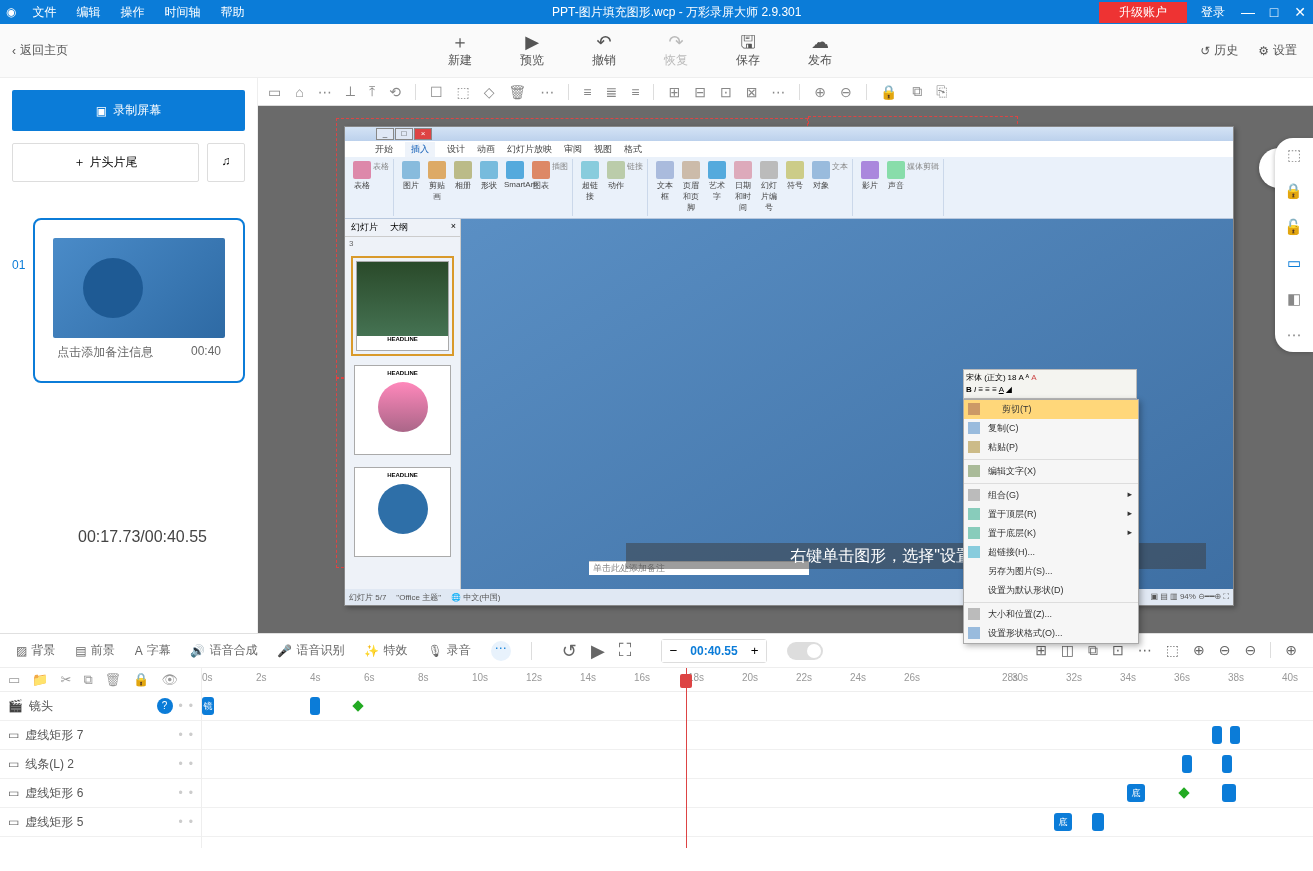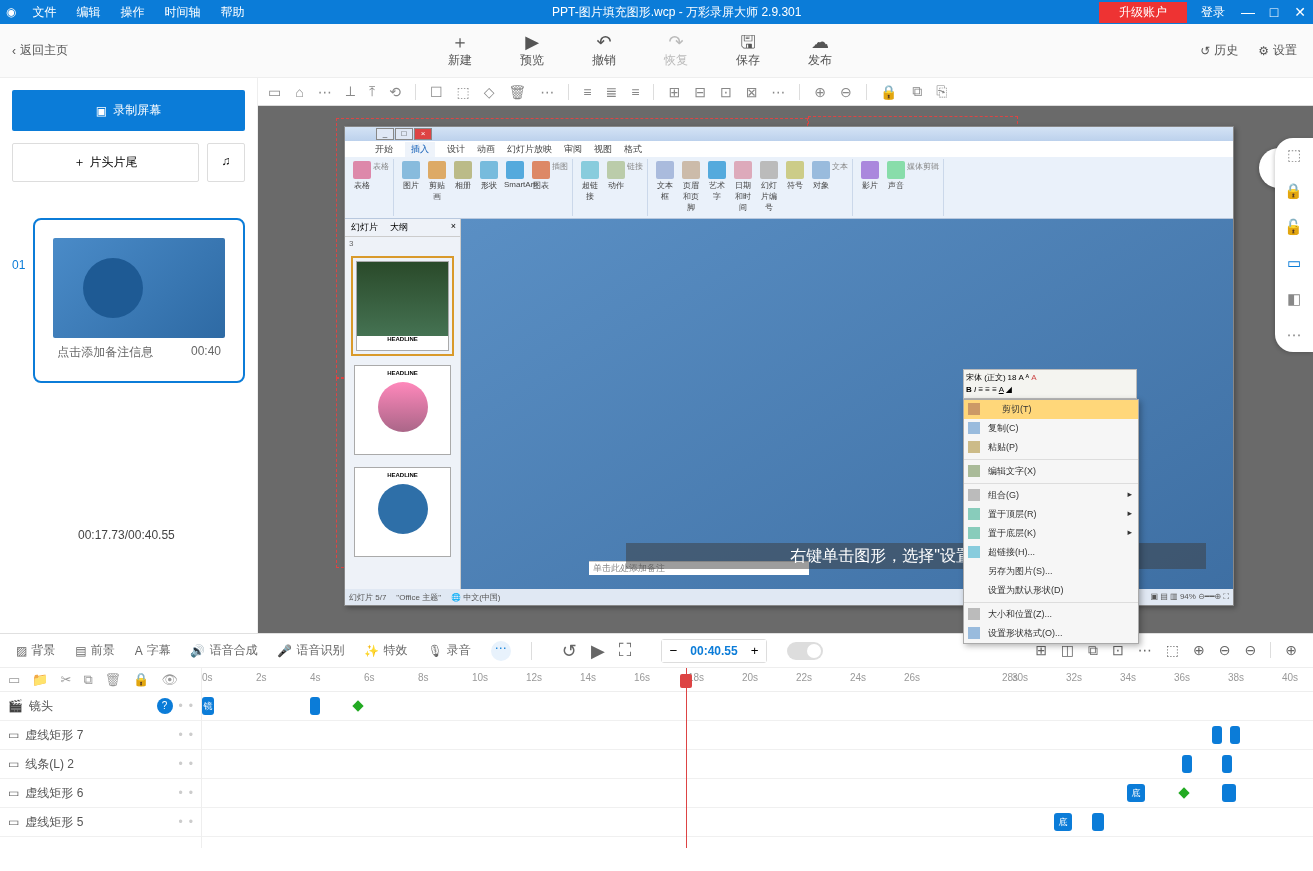--- a/index.html
+++ b/index.html
@@ -83,21 +83,21 @@
 .ppt-status { height:16px; background:#e0e8f3; font-size:8px; color:#555; display:flex; align-items:center; padding:0 4px; gap:10px;}
 .dashed-box { position: absolute; border: 1px dashed #d44; pointer-events: none; }
 
 
 .right-toolbar { position: absolute; right: 0; top: 60px; width: 38px; background: #fff; border-radius: 18px 0 0 18px; box-shadow: -1px 1px 4px rgba(0,0,0,0.2); padding: 8px 0; display: flex; flex-direction: column; align-items: center; gap: 18px; color: #888; }
 .right-toolbar span { cursor: pointer; font-size: 15px; }
 .right-toolbar span.active { color: #0b7cd8; }
 .float-btn { position:absolute; right:14px; top:70px; width:40px; height:40px; background:#fff; border-radius:50%; box-shadow:0 1px 4px rgba(0,0,0,0.3); display:flex; align-items:center; justify-content:center; font-size:18px; }
 
 
-.time-label { position: absolute; left: 78px; top: 528px; color: #444; font-size: 12px; }
+.time-label { position: absolute; left: 78px; top: 528px; color: #444; font-size: 16px; }
 
 
 .timeline-section { border-top: 1px solid #e0e0e0; }
 .tl-toolbar { height: 34px; display: flex; align-items: center; padding: 0 16px; gap: 20px; color: #666; border-bottom: 1px solid #eee; }
 .tl-toolbar .item { display: flex; align-items: center; gap: 4px; cursor: pointer; }
 .tl-toolbar .sep { width:1px; height:18px; background:#ddd; }
 .play-controls { display: flex; align-items: center; gap: 14px; margin: 0 10px; }
 .play-btn { font-size: 18px; cursor: pointer; }
 .time-display { display: flex; align-items: center; border: 1px solid #ddd; border-radius: 3px; }
 .time-display button { width: 22px; height: 22px; border: none; background: #fff; cursor: pointer; }

